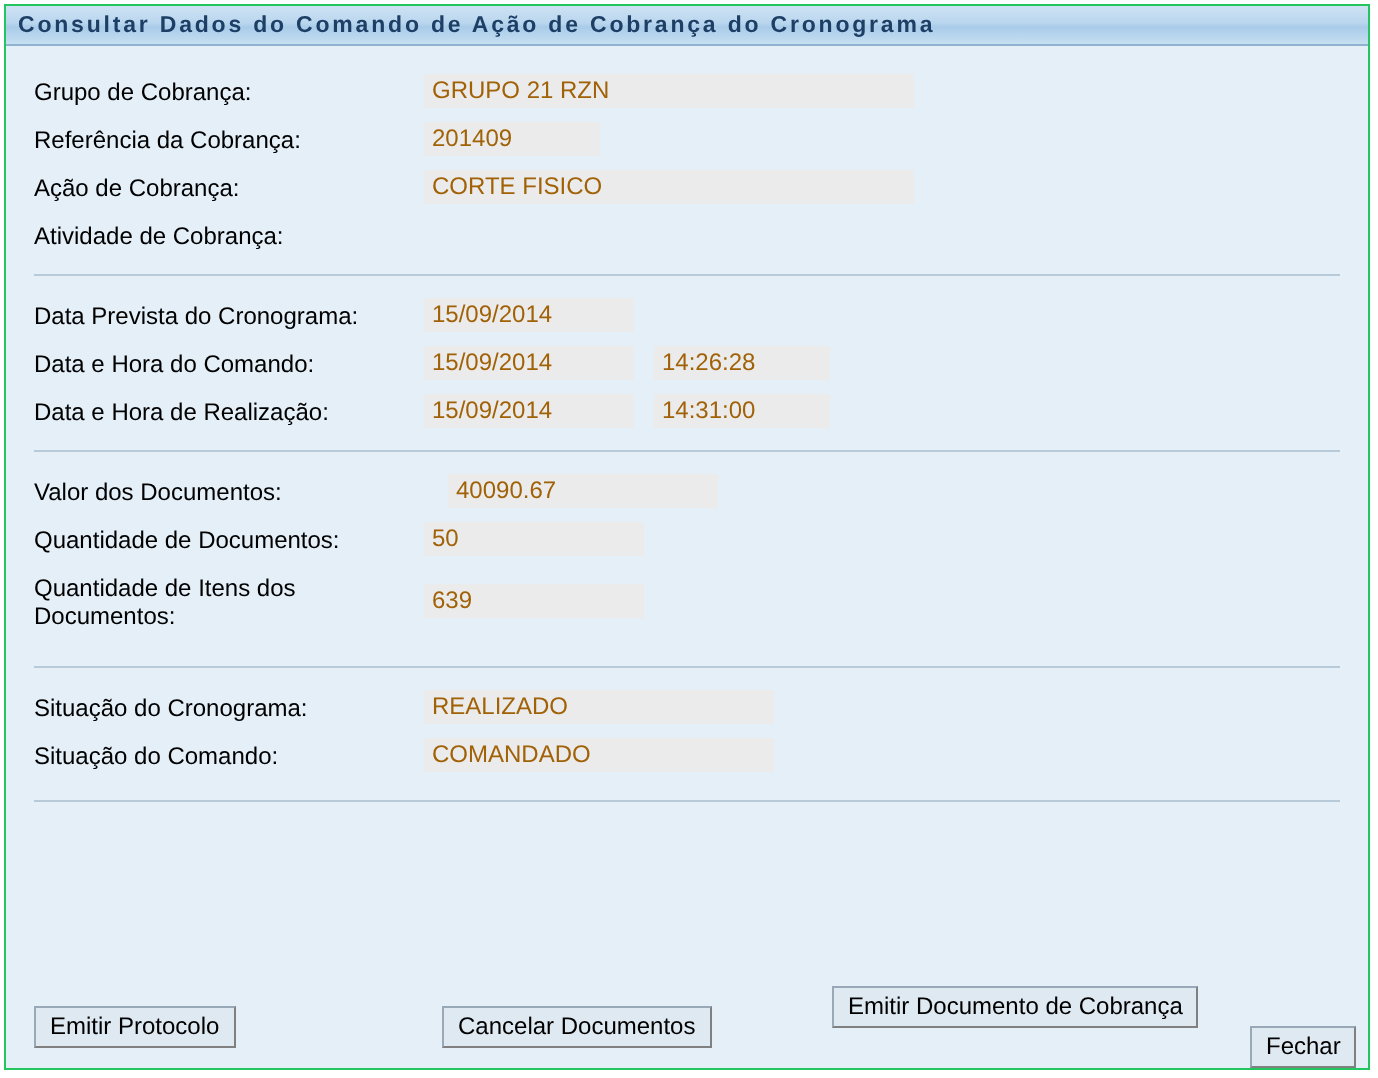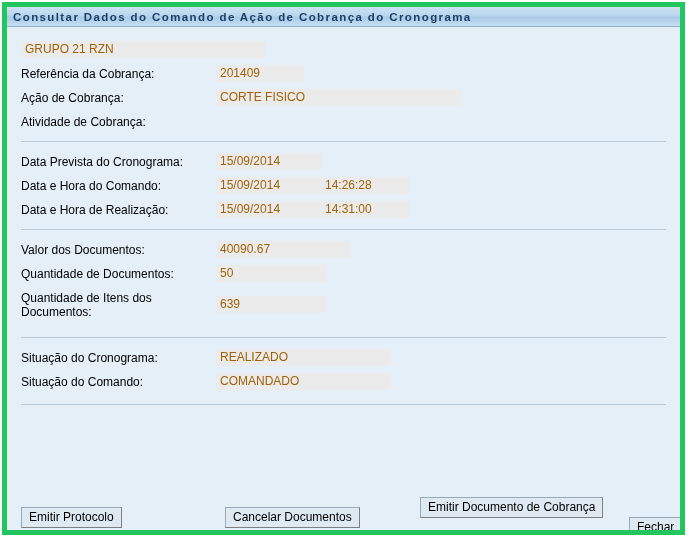--- a/index.html
+++ b/index.html
@@ -13,21 +13,21 @@
     font-family: "Liberation Sans", sans-serif;
     font-size: 12px;
     color: #000000;
   }
   .window {
     position: absolute;
     left: 2px;
     top: 2px;
     width: 683px;
     height: 533px;
-    border: 5px solid #22c55e;
+    border: 1px solid #22c55e;
     background: #e8f1f9;
     box-sizing: border-box;
     overflow: hidden;
   }
   .titlebar {
     height: 20px;
     background: linear-gradient(to bottom, #cfe2f3 0%, #b9d6ee 45%, #a9cbe8 55%, #c6dff2 100%);
     border-bottom: 1px solid #8fb2d0;
     display: flex;
     align-items: center;
@@ -74,22 +74,22 @@
     font-size: 12px;
     font-family: "Liberation Sans", sans-serif;
     color: #a16207;
     padding: 0 4px;
     box-sizing: border-box;
     outline: none;
   }
   .field.w-long   { width: 245px; }
   .field.w-ref    { width: 88px; }
   .field.w-date   { width: 105px; }
-  .field.w-time   { width: 88px; margin-left: 0; }
-  .field.w-value  { width: 135px; }
+  .field.w-time   { width: 88px; margin-left: 10px; }
+  .field.w-value  { width: 135px; margin-left: 12px; }
   .field.w-qty    { width: 110px; }
   .field.w-sit    { width: 175px; }
   .divider {
     height: 1px;
     background: #b8c9d8;
     margin: 11px 14px 11px 14px;
   }
   .btn {
     background: #dfe9f2;
     border: 1px solid #808080;
@@ -111,20 +111,21 @@
 <div class="window">
 
   <div class="titlebar">
     <span class="title">Consultar Dados do Comando de Ação de Cobrança do Cronograma</span>
   </div>
 
   <div class="content">
 
     <div class="form">
       <div class="row">
+        <div class="label">Grupo de Cobrança:</div>
         <div class="field w-long">GRUPO 21 RZN</div>
       </div>
       <div class="row">
         <div class="label">Referência da Cobrança:</div>
         <div class="field w-ref">201409</div>
       </div>
       <div class="row">
         <div class="label">Ação de Cobrança:</div>
         <div class="field w-long">CORTE FISICO</div>
       </div>

